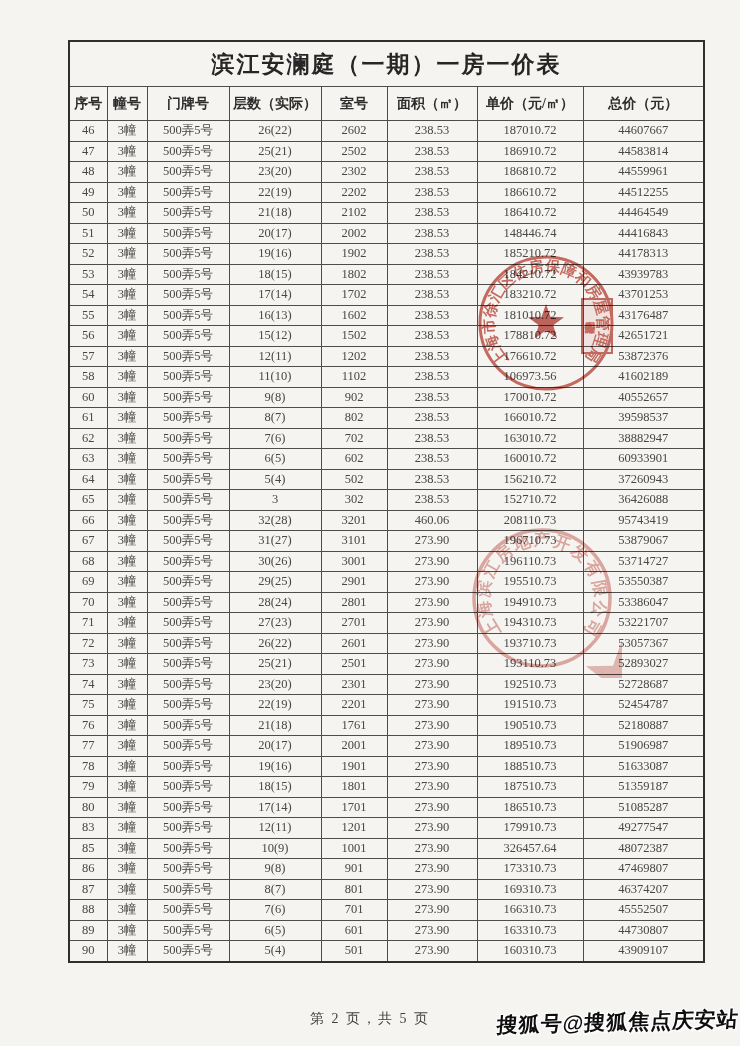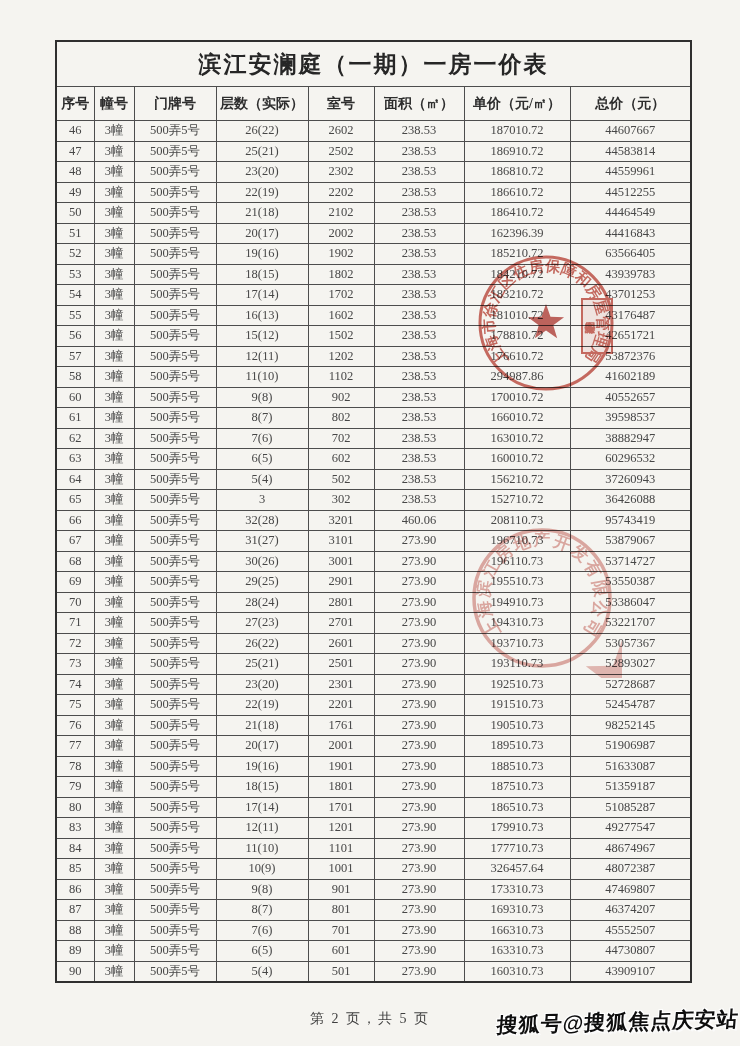--- a/index.html
+++ b/index.html
@@ -3,21 +3,21 @@
 <meta charset="utf-8">
 <style>
   html,body{margin:0;padding:0;}
   body{
     width:740px;height:1046px;position:relative;overflow:hidden;
     background:#f5f4f0;
     font-family:"Liberation Serif","DejaVu Serif",serif;
   }
   .sheet{position:absolute;inset:0;}
   table.price-table{
-    position:absolute;left:55px;top:40px;width:635px;
+    position:absolute;left:68px;top:40px;width:635px;
     border-collapse:collapse;table-layout:fixed;
     border:2px solid #2f2f2f;
     background:transparent;
     padding-left:20px;
   }
   table.price-table th,table.price-table td{
     border:1px solid #4d4d4d;
     text-align:center;vertical-align:middle;
     padding:0;overflow:hidden;white-space:nowrap;
   }
@@ -129,32 +129,32 @@
           <td>186410.72</td>
           <td>44464549</td>
         </tr>
         <tr>
           <td>51</td>
           <td>3幢</td>
           <td>500弄5号</td>
           <td>20(17)</td>
           <td>2002</td>
           <td>238.53</td>
-          <td>162396.39</td>
+          <td>148446.74</td>
           <td>44416843</td>
         </tr>
         <tr>
           <td>52</td>
           <td>3幢</td>
           <td>500弄5号</td>
           <td>19(16)</td>
           <td>1902</td>
           <td>238.53</td>
           <td>185210.72</td>
-          <td>63566405</td>
+          <td>44178313</td>
         </tr>
         <tr>
           <td>53</td>
           <td>3幢</td>
           <td>500弄5号</td>
           <td>18(15)</td>
           <td>1802</td>
           <td>238.53</td>
           <td>184210.72</td>
           <td>43939783</td>
@@ -199,21 +199,21 @@
           <td>176610.72</td>
           <td>53872376</td>
         </tr>
         <tr>
           <td>58</td>
           <td>3幢</td>
           <td>500弄5号</td>
           <td>11(10)</td>
           <td>1102</td>
           <td>238.53</td>
-          <td>294987.86</td>
+          <td>106973.56</td>
           <td>41602189</td>
         </tr>
         <tr>
           <td>60</td>
           <td>3幢</td>
           <td>500弄5号</td>
           <td>9(8)</td>
           <td>902</td>
           <td>238.53</td>
           <td>170010.72</td>
@@ -240,21 +240,21 @@
           <td>38882947</td>
         </tr>
         <tr>
           <td>63</td>
           <td>3幢</td>
           <td>500弄5号</td>
           <td>6(5)</td>
           <td>602</td>
           <td>238.53</td>
           <td>160010.72</td>
-          <td>60296532</td>
+          <td>60933901</td>
         </tr>
         <tr>
           <td>64</td>
           <td>3幢</td>
           <td>500弄5号</td>
           <td>5(4)</td>
           <td>502</td>
           <td>238.53</td>
           <td>156210.72</td>
           <td>37260943</td>
@@ -370,21 +370,21 @@
           <td>52454787</td>
         </tr>
         <tr>
           <td>76</td>
           <td>3幢</td>
           <td>500弄5号</td>
           <td>21(18)</td>
           <td>1761</td>
           <td>273.90</td>
           <td>190510.73</td>
-          <td>98252145</td>
+          <td>52180887</td>
         </tr>
         <tr>
           <td>77</td>
           <td>3幢</td>
           <td>500弄5号</td>
           <td>20(17)</td>
           <td>2001</td>
           <td>273.90</td>
           <td>189510.73</td>
           <td>51906987</td>
@@ -421,30 +421,20 @@
         </tr>
         <tr>
           <td>83</td>
           <td>3幢</td>
           <td>500弄5号</td>
           <td>12(11)</td>
           <td>1201</td>
           <td>273.90</td>
           <td>179910.73</td>
           <td>49277547</td>
-        </tr>
-        <tr>
-          <td>84</td>
-          <td>3幢</td>
-          <td>500弄5号</td>
-          <td>11(10)</td>
-          <td>1101</td>
-          <td>273.90</td>
-          <td>177710.73</td>
-          <td>48674967</td>
         </tr>
         <tr>
           <td>85</td>
           <td>3幢</td>
           <td>500弄5号</td>
           <td>10(9)</td>
           <td>1001</td>
           <td>273.90</td>
           <td>326457.64</td>
           <td>48072387</td>

